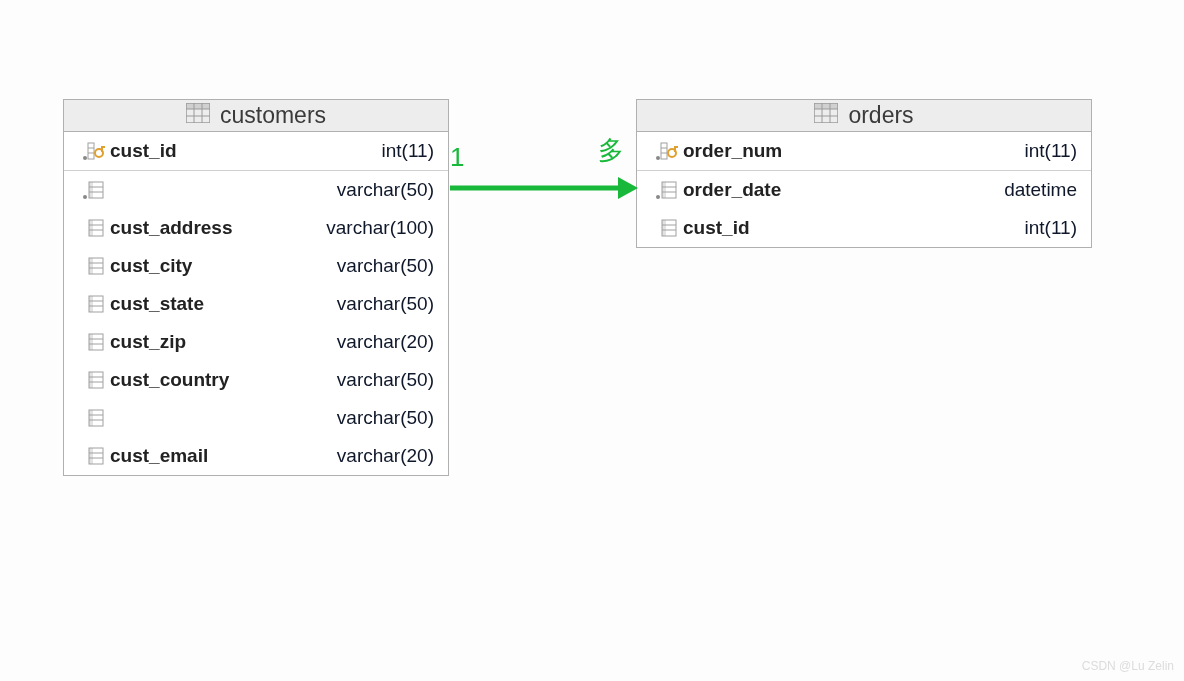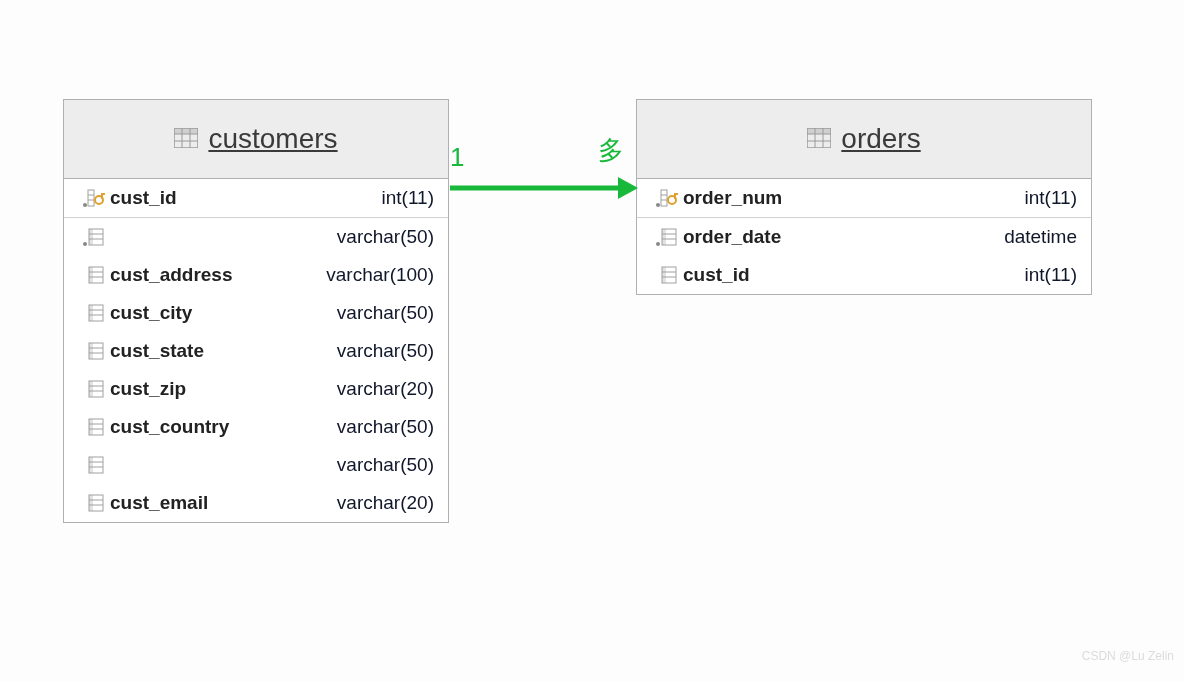--- a/index.html
+++ b/index.html
@@ -15,24 +15,23 @@
       border: 1px solid #b0b0b0;
       background: #ffffff;
     }
     .table-header {
       background: #ededed;
       border-bottom: 1px solid #b0b0b0;
       display: flex;
       align-items: center;
       justify-content: center;
       gap: 10px;
-      font-size: 28px;
+      font-size: 23px;
       color: #3a3a3a;
-      padding: 23px 0;
-      text-decoration: underline;
+      padding: 2px 0;
     }
     .table-row {
       display: flex;
       align-items: center;
       padding: 8px 14px;
       font-size: 19px;
     }
     .table-row.pk {
       border-bottom: 1px solid #d0d0d0;
     }
@@ -76,21 +75,21 @@
     .arrow {
       position: absolute;
       left: 448px;
       top: 173px;
       width: 190px;
       height: 30px;
     }
     .watermark {
       position: absolute;
       right: 10px;
-      bottom: 18px;
+      bottom: 8px;
       color: #dcdcdc;
       font-size: 12px;
       font-family: Arial, sans-serif;
     }
   </style>
 </head>
 <body>
 
 <div class="table-box" id="customers-box">
   <div class="table-header">

